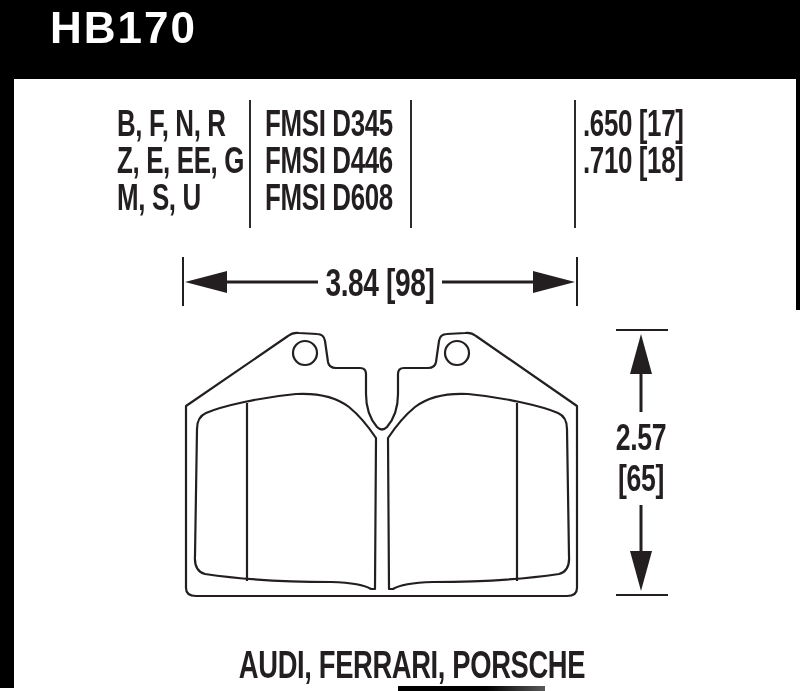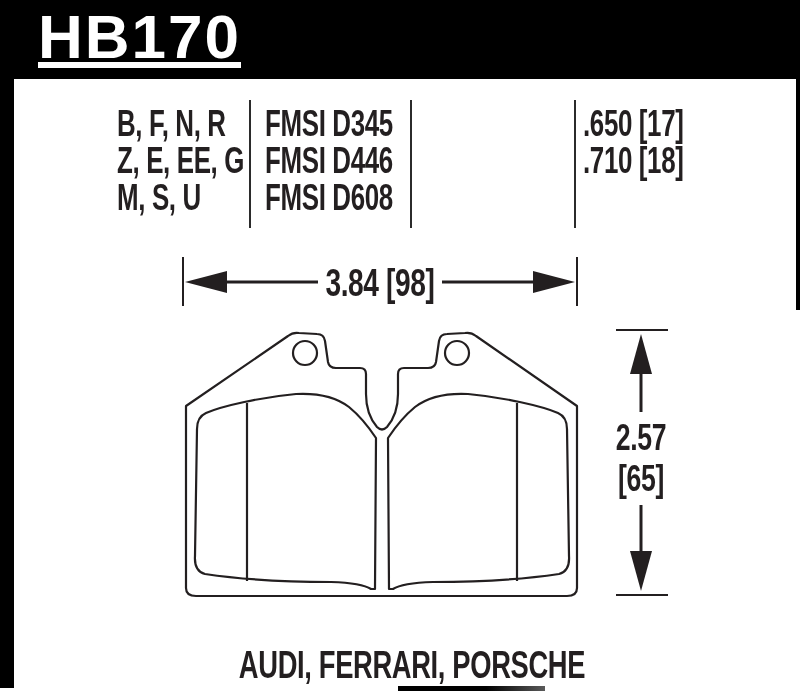--- a/index.html
+++ b/index.html
@@ -9,25 +9,24 @@
     background:#ffffff;
     overflow:hidden;
     font-family:"Liberation Sans", sans-serif;
     color:#231f20;
   }
   .top-band{
     position:absolute;left:0;top:0;width:800px;height:79px;
     background:#000000;
   }
   .part-number{
-    position:absolute;left:38px;top:6px;
-    font-size:62px;font-weight:bold;letter-spacing:2px;
+    position:absolute;left:50px;top:6px;
+    font-size:44px;font-weight:bold;letter-spacing:2px;
     color:#ffffff;line-height:1;
     white-space:nowrap;
-    text-decoration:underline;
   }
   .left-border{
     position:absolute;left:0;top:0;width:14px;height:688px;
     background:#000000;
   }
   .right-border{
     position:absolute;left:796px;top:0;width:4px;height:310px;
     background:#000000;
   }
   .bottom-bar{

